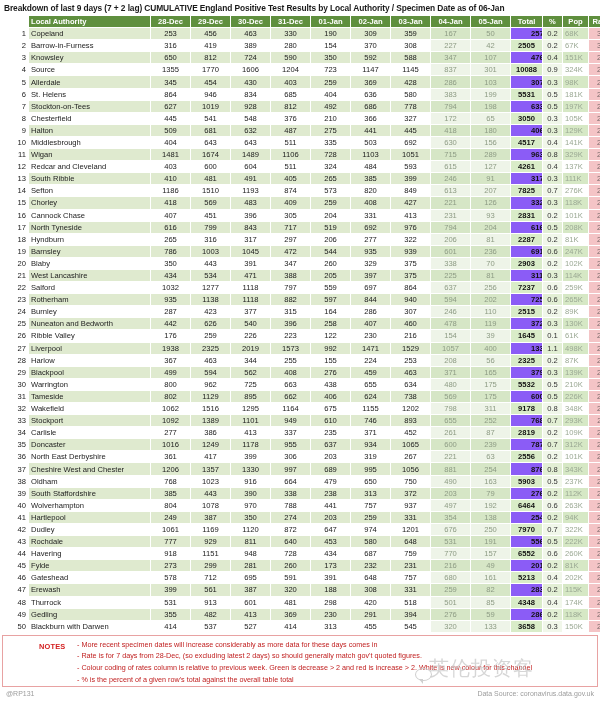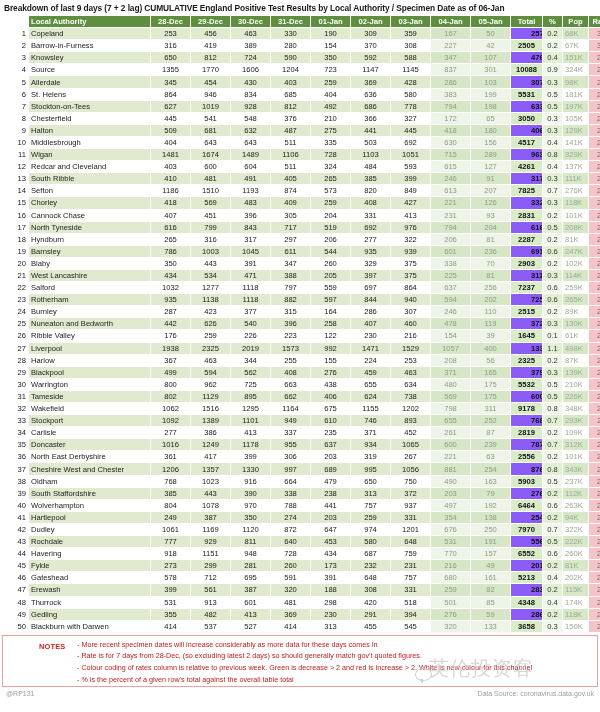--- a/index.html
+++ b/index.html
@@ -476,21 +476,21 @@
           <td class="pct c-pct">0.2</td>
           <td class="pop c-pop">81K</td>
           <td class="rate c-rate">2468</td>
         </tr>
         <tr class="odd">
           <td class="rank">19</td>
           <td class="la">Barnsley</td>
           <td class="num">786</td>
           <td class="num">1003</td>
           <td class="num">1045</td>
-          <td class="num">611</td>
+          <td class="num">472</td>
           <td class="num">544</td>
           <td class="num">935</td>
           <td class="num">939</td>
           <td class="num faded c-fade">601</td>
           <td class="num faded c-fade">236</td>
           <td class="total c-total">6916</td>
           <td class="pct c-pct">0.6</td>
           <td class="pop c-pop">247K</td>
           <td class="rate c-rate">2463</td>
         </tr>

